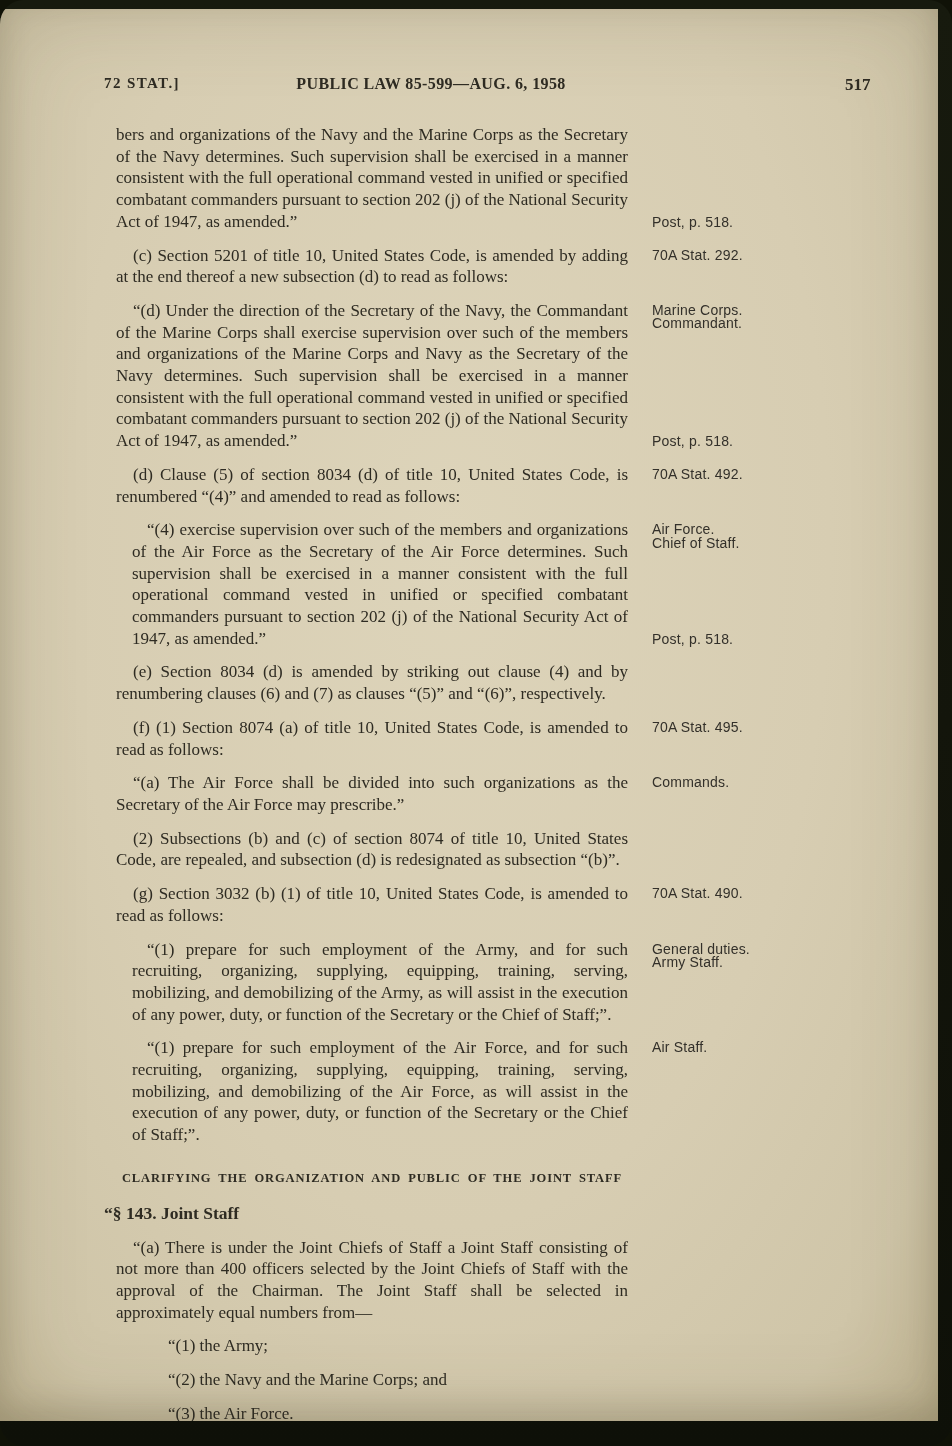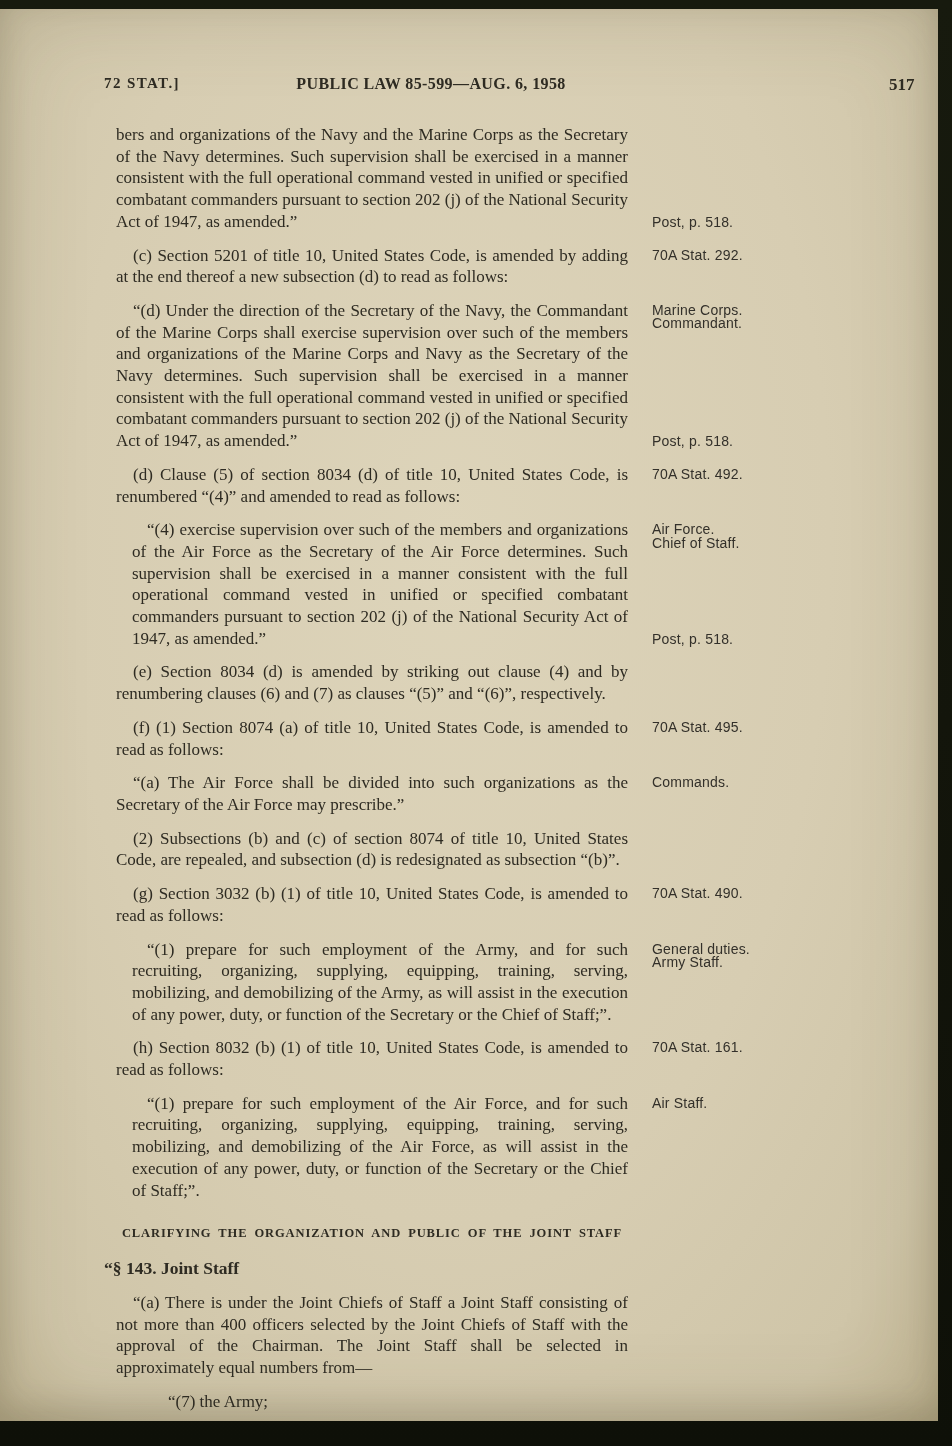--- a/index.html
+++ b/index.html
@@ -1,30 +1,31 @@
 <!DOCTYPE html>
 <html><head>
 <meta charset="utf-8">
 <style>
   html,body { margin:0; padding:0; background:#101207; }
   .screen {
     position:relative; width:952px; height:1446px; overflow:hidden;
     background:linear-gradient(180deg,#171a0e 0%, #13150b 50%, #0e1008 100%);
     font-family:"Liberation Serif","DejaVu Serif",serif;
+    border-radius:24px;
   }
   .paper {
     position:absolute; left:0; top:9px; width:938px; height:1412px;
     background:radial-gradient(ellipse at 48% 38%, #ddd4ba 0%, #d7cdb2 55%, #cfc5a8 85%, #c3b795 100%);
     box-shadow:inset 0 0 90px rgba(80,70,40,.20), inset 0 -12px 30px rgba(60,55,30,.18);
     color:#2e2b22; overflow:hidden;
   }
   .page-header { position:absolute; top:66px; left:0; right:0; height:24px; }
   .hdr-left  { position:absolute; left:104px; top:0; font-weight:bold; font-size:15px; letter-spacing:1.4px; }
   .hdr-center{ position:absolute; left:164px; top:0; width:534px; text-align:center; font-weight:bold; font-size:16px; letter-spacing:.4px; }
-  .hdr-right { position:absolute; left:845px; top:0; font-weight:bold; font-size:17px;margin-left:44px; }
+  .hdr-right { position:absolute; left:845px; top:0; font-weight:bold; font-size:17px; }
   .doc-body  { position:absolute; left:104px; top:103px; width:536px; font-size:17px; line-height:21.7px; }
 
   .para { position:relative; text-align:justify; margin:12px; }
   .para.continuation { text-indent:0; }
   .para.normal { text-indent:17px; }
   .para.block  { margin-left:28px; text-indent:15px; }
   .para.list-item { margin-left:64px; text-indent:0; text-align:left; }
   .para.heading {
     text-align:center; font-size:12.5px; font-weight:bold; letter-spacing:.9px;
     word-spacing:3px; margin:24px 0 17px 0; text-indent:0; line-height:16px;
@@ -80,27 +81,24 @@
             <div>Commands.</div>
           </div></div>
         <div class="para normal"><span>(2) Subsections (b) and (c) of section 8074 of title 10, United States Code, are repealed, and subsection (d) is redesignated as subsection “(b)”.</span></div>
         <div class="para normal"><span>(g) Section 3032 (b) (1) of title 10, United States Code, is amended to read as follows:</span><div class="margin-note align-first">
             <div>70A Stat. 490.</div>
           </div></div>
         <div class="para block"><span>“(1) prepare for such employment of the Army, and for such recruiting, organizing, supplying, equipping, training, serving, mobilizing, and demobilizing of the Army, as will assist in the execution of any power, duty, or function of the Secretary or the Chief of Staff;”.</span><div class="margin-note align-first">
             <div>General duties.</div>
             <div>Army Staff.</div>
           </div></div>
-        <div class="para normal"><span>(h) Section 8032 (b) (1) of title 10, United States Code, is amended to read as follows:</span><div class="margin-note align-first">
-            <div>70A Stat. 161.</div>
-          </div></div>
         <div class="para block"><span>“(1) prepare for such employment of the Air Force, and for such recruiting, organizing, supplying, equipping, training, serving, mobilizing, and demobilizing of the Air Force, as will assist in the execution of any power, duty, or function of the Secretary or the Chief of Staff;”.</span><div class="margin-note align-first">
             <div>Air Staff.</div>
           </div></div>
         <div class="para heading"><span>CLARIFYING THE ORGANIZATION AND PUBLIC OF THE JOINT STAFF</span></div>
         <div class="para section-head"><span>“§ 143. Joint Staff</span></div>
         <div class="para normal"><span>“(a) There is under the Joint Chiefs of Staff a Joint Staff consisting of not more than 400 officers selected by the Joint Chiefs of Staff with the approval of the Chairman. The Joint Staff shall be selected in approximately equal numbers from—</span></div>
-        <div class="para list-item"><span>“(7) the Army;</span></div>
+        <div class="para list-item"><span>“(1) the Army;</span></div>
         <div class="para list-item"><span>“(2) the Navy and the Marine Corps; and</span></div>
         <div class="para list-item"><span>“(3) the Air Force.</span></div>
       </div>
   </div>
 </div>
 
 </body></html>

